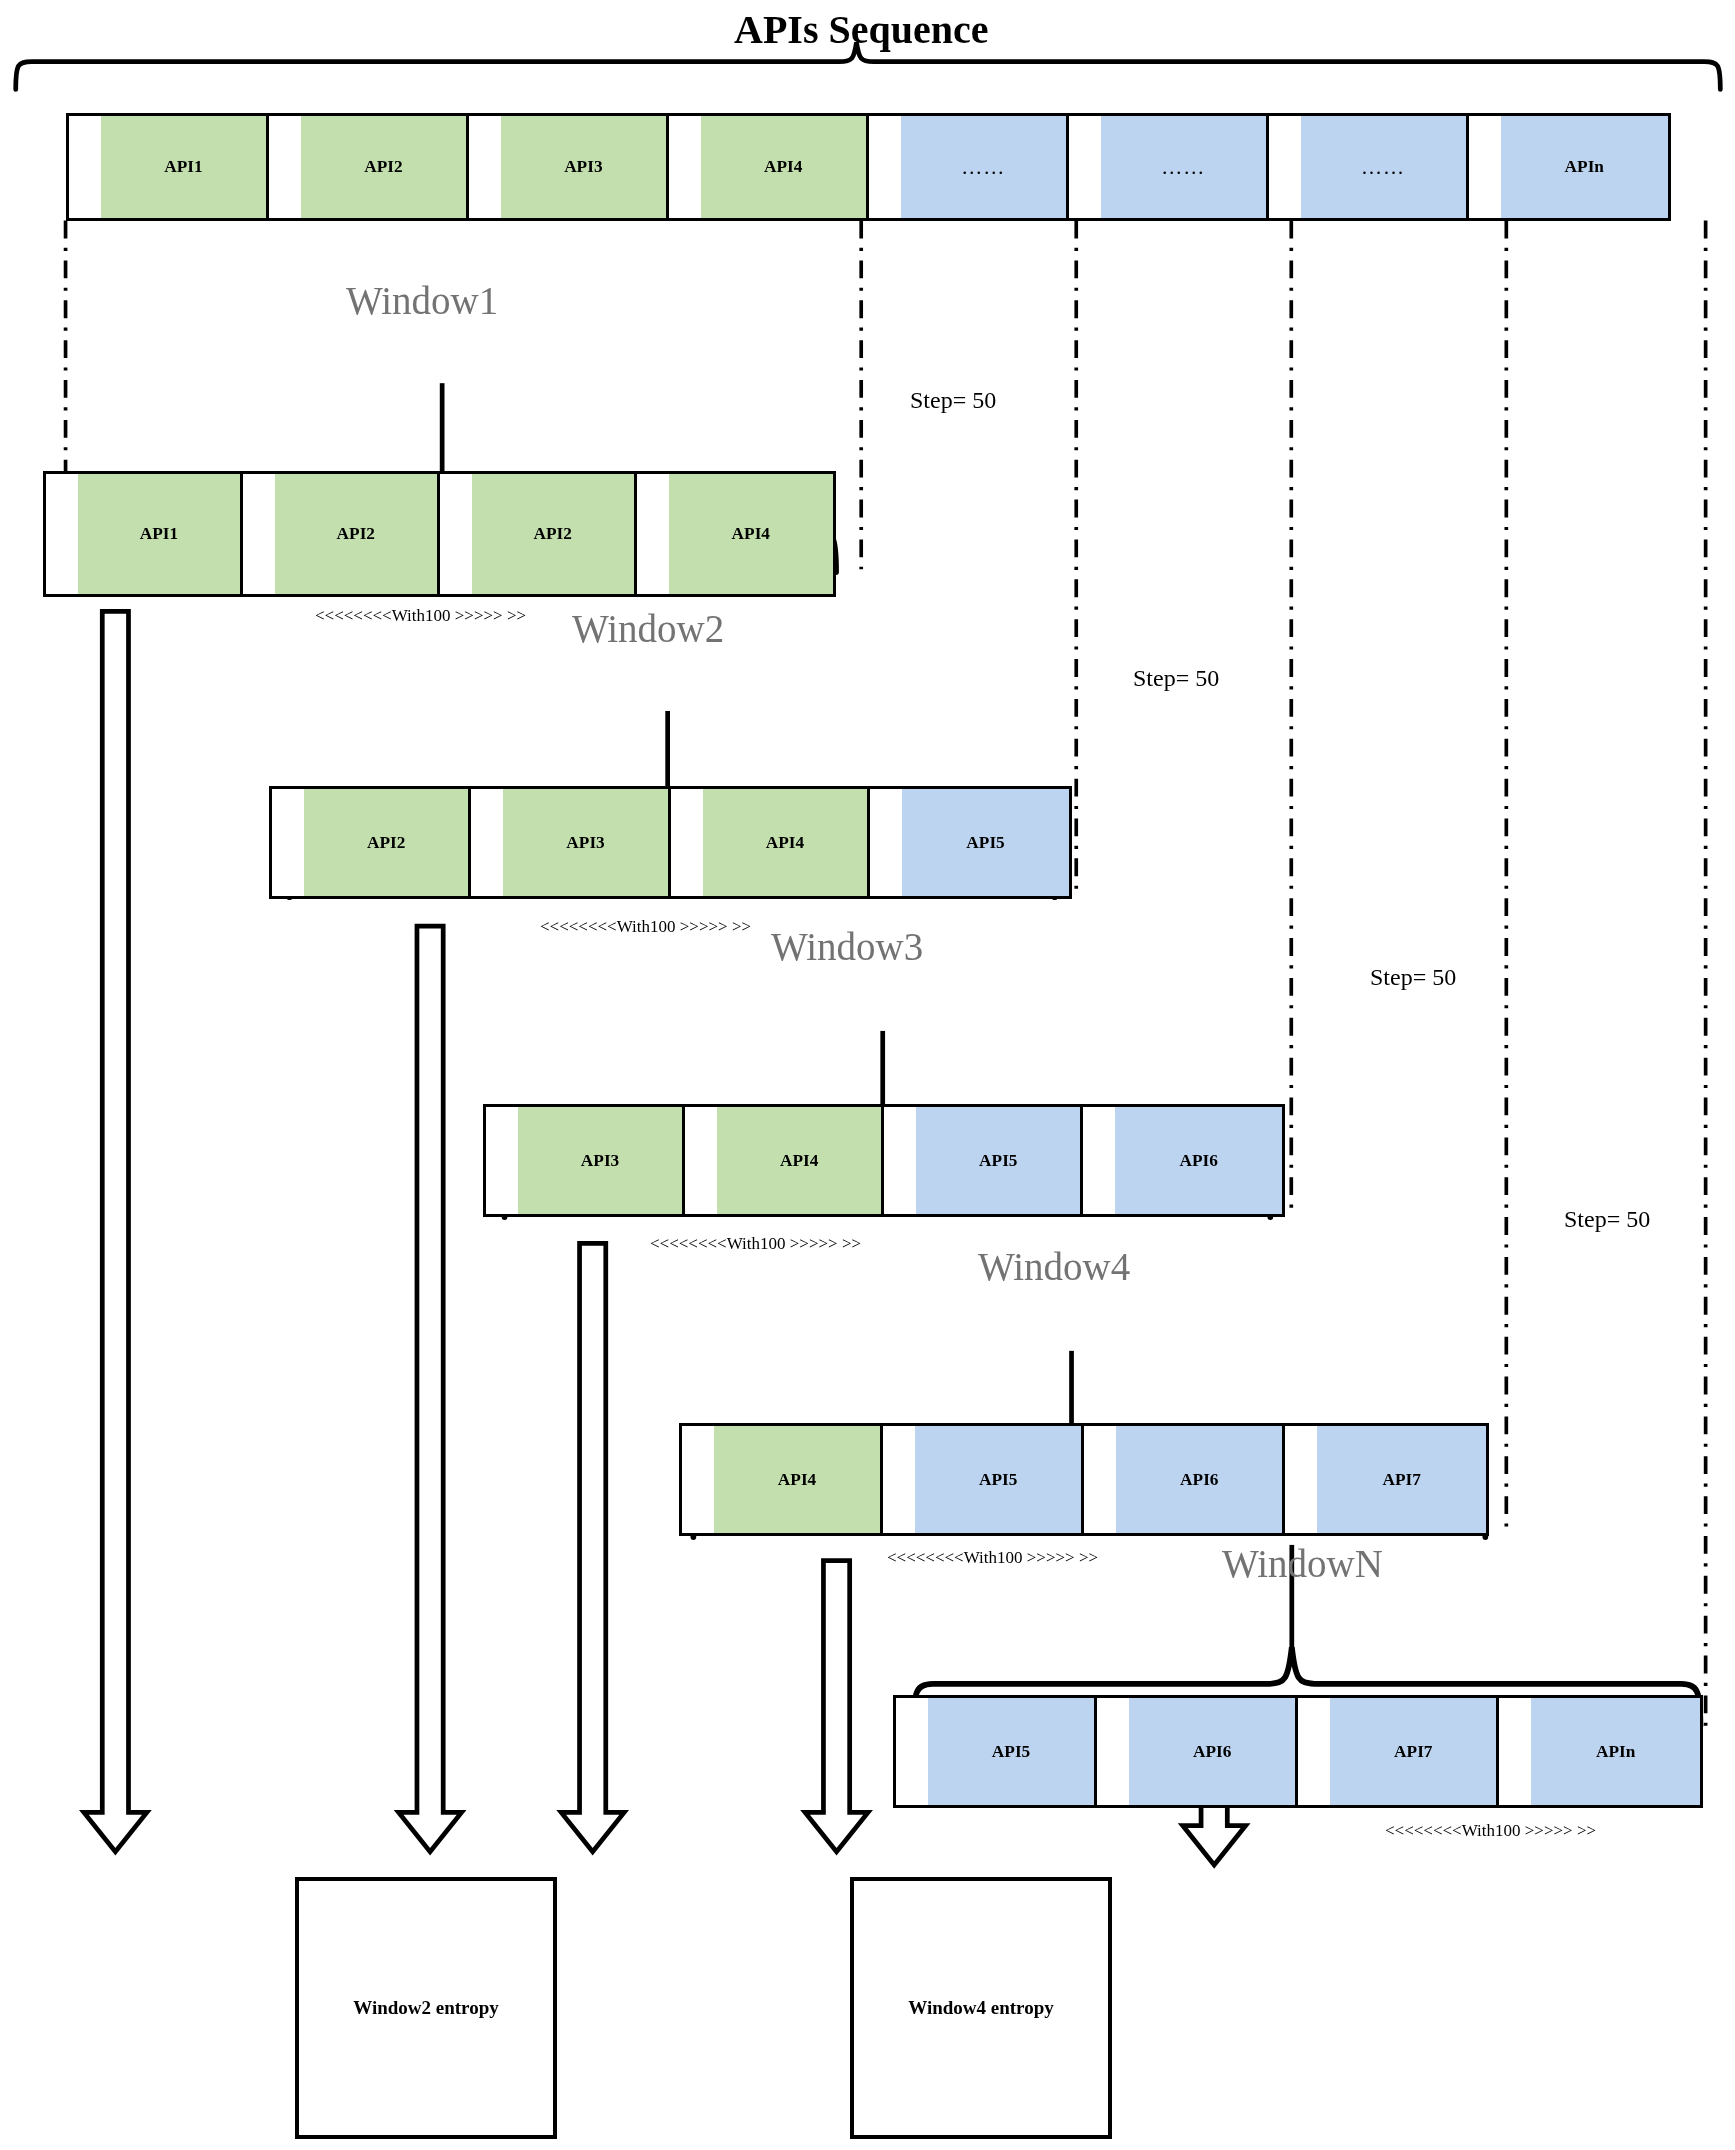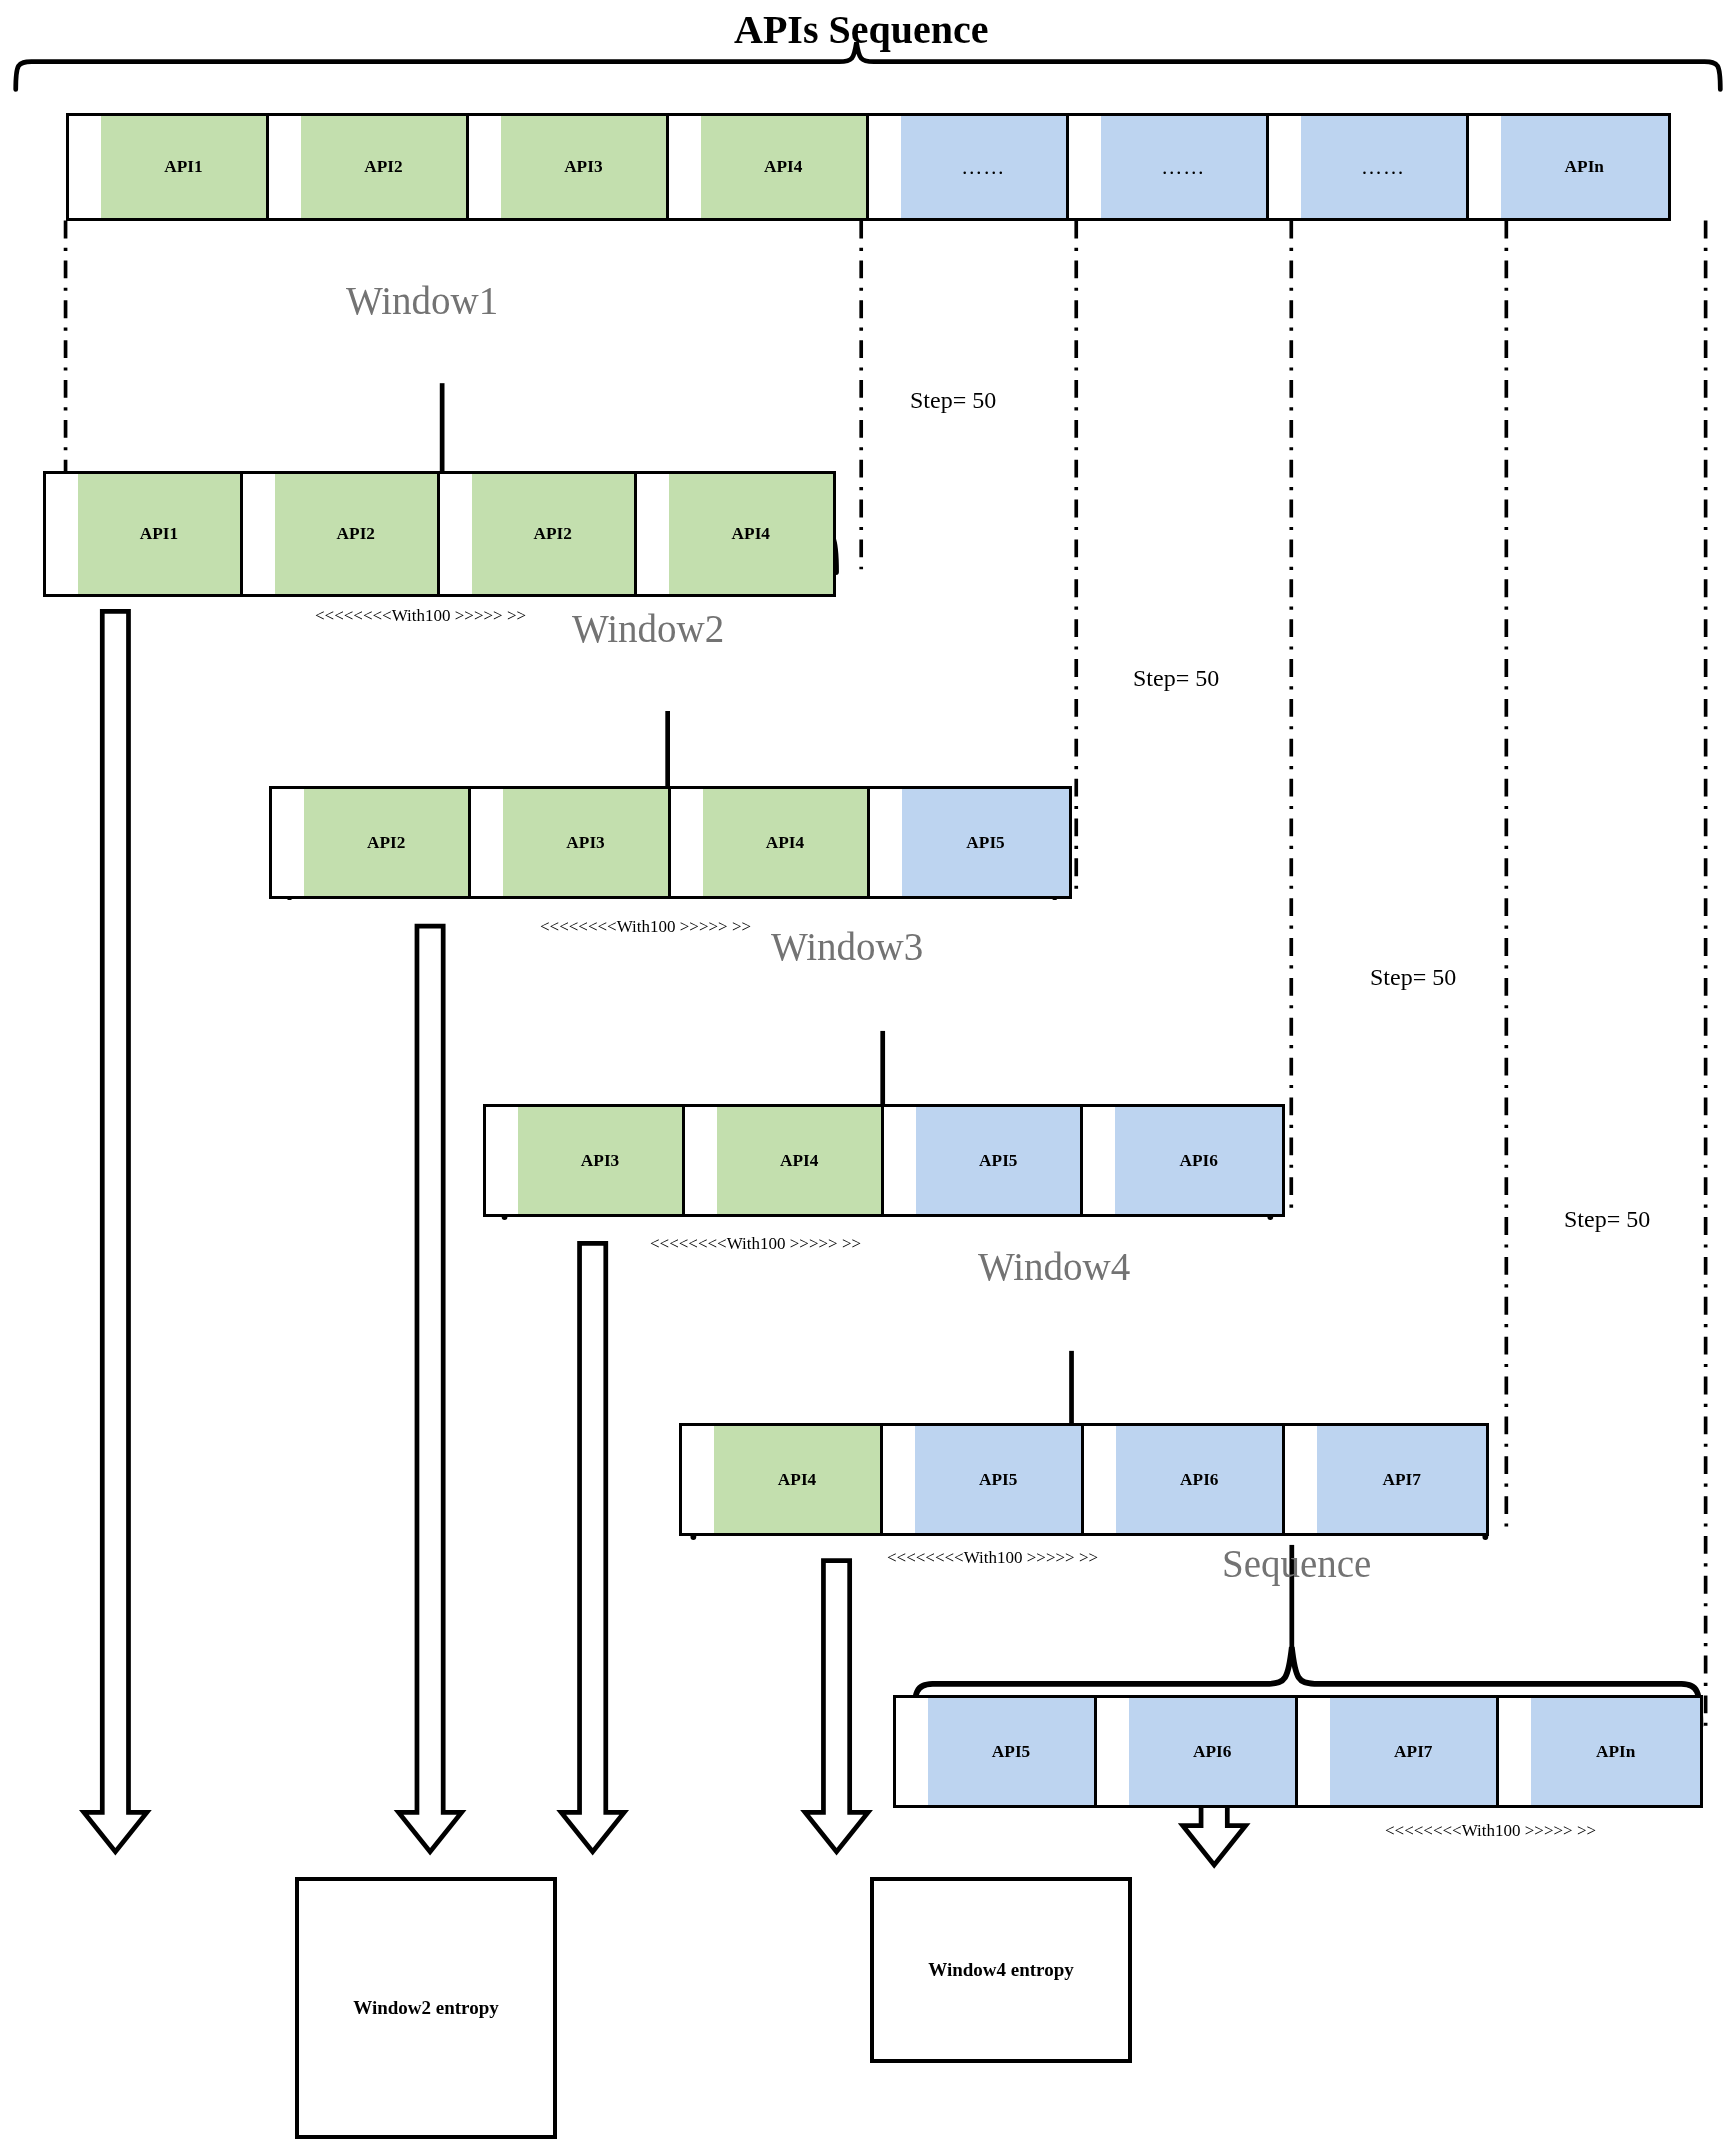--- a/index.html
+++ b/index.html
@@ -218,32 +218,32 @@
   <div class="win-label" style="left:978px; top:1244px;">Window4</div>
 
   <div class="seq-row" style="left:679px; top:1423px; width:810px; height:113px;">
     <div class="seq-cell green" style="width:202px;">API4</div>
     <div class="seq-cell blue" style="width:202px;">API5</div>
     <div class="seq-cell blue" style="width:202px;">API6</div>
     <div class="seq-cell blue" style="width:202px;">API7</div>
   </div>
   <div class="width-cap" style="left:887px; top:1548px;">&lt;&lt;&lt;&lt;&lt;&lt;&lt;&lt;With100 &gt;&gt;&gt;&gt;&gt; &gt;&gt;</div>
 
-  <div class="win-label" style="left:1222px; top:1541px;">Sequence</div>
+  <div class="win-label" style="left:1222px; top:1541px;">WindowN</div>
 
   <div class="seq-row" style="left:893px; top:1695px; width:810px; height:113px;">
     <div class="seq-cell blue" style="width:202px;">API5</div>
     <div class="seq-cell blue" style="width:202px;">API6</div>
     <div class="seq-cell blue" style="width:202px;">API7</div>
     <div class="seq-cell blue" style="width:202px;">APIn</div>
   </div>
   <div class="width-cap" style="left:1385px; top:1821px;">&lt;&lt;&lt;&lt;&lt;&lt;&lt;&lt;With100 &gt;&gt;&gt;&gt;&gt; &gt;&gt;</div>
 
   <div class="step-cap" style="left:910px; top:387px;">Step= 50</div>
   <div class="step-cap" style="left:1133px; top:665px;">Step= 50</div>
   <div class="step-cap" style="left:1370px; top:964px;">Step= 50</div>
   <div class="step-cap" style="left:1564px; top:1206px;">Step= 50</div>
 
   <div class="entropy-box" style="left:295px; top:1877px; width:262px; height:262px;">Window2 entropy</div>
-  <div class="entropy-box" style="left:870px; top:1877px; width:262px; height:186px;">Window4 entropy</div>
+  <div class="entropy-box" style="left:850px; top:1877px; width:262px; height:262px;">Window4 entropy</div>
 
 </div>
 
 
 </body></html>

